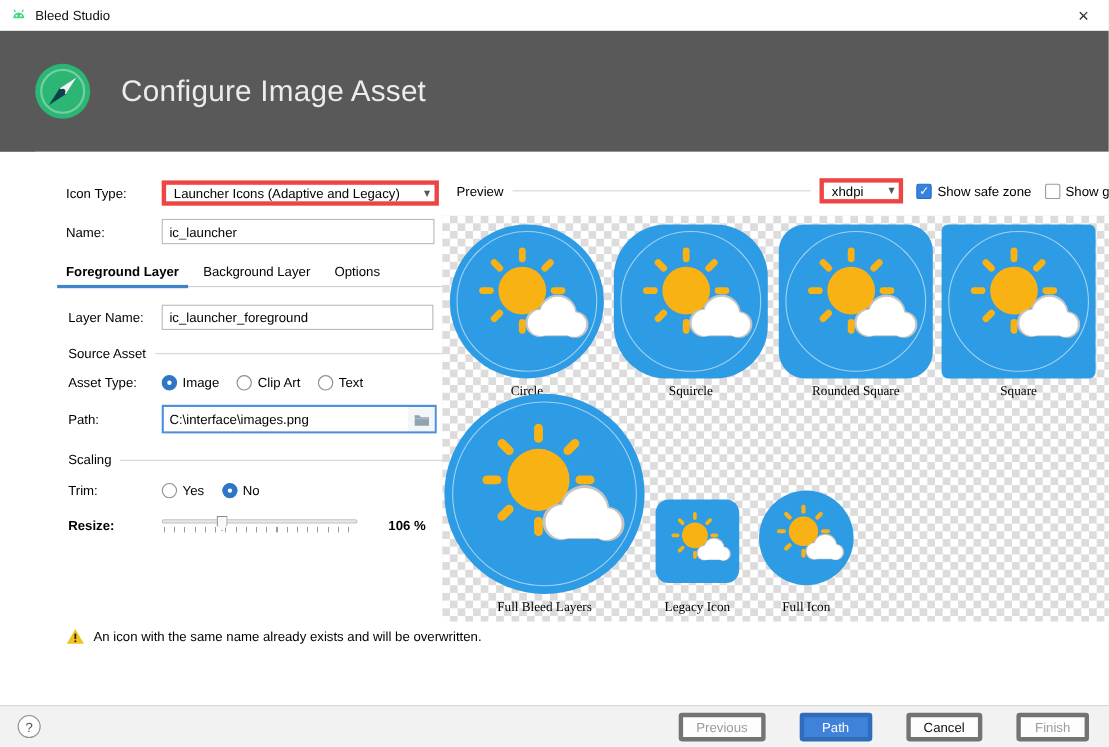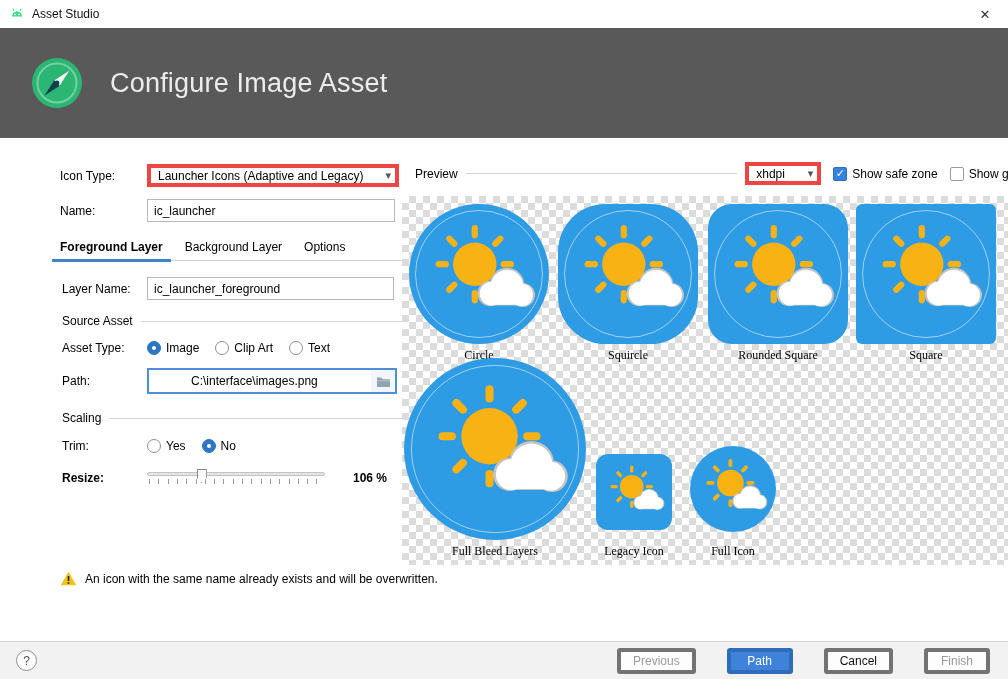--- a/index.html
+++ b/index.html
@@ -51,21 +51,21 @@
   
   .radio-item{ display:flex; align-items:center; margin-right:16px; cursor:default; }
   .radio{ width:14px; height:14px; border-radius:50%; border:1px solid #8f8f8f;
     background:#fff; margin-right:5px; position:relative; }
   .radio.sel{ border-color:#2e75c6; background:#2e75c6; }
   .radio.sel::after{ content:""; position:absolute; left:4px; top:4px; width:4px; height:4px;
     border-radius:50%; background:#fff; }
 
   
   .pathfield{ width:250px; height:26px; border:2px solid #4e8fdc; background:#fff;
-    display:flex; align-items:stretch;padding-left:37px; }
+    display:flex; align-items:stretch; }
   .pathfield input{ flex:1; border:none; outline:none; font-family:"Liberation Sans",sans-serif;
     font-size:12px; padding:0 5px; }
   .folder-btn{ width:24px; display:flex; align-items:center; justify-content:center;
     background:#f3f6f9; cursor:default; }
 
   
   .slider{ width:178px; position:relative; height:22px; }
   .slider .track{ position:absolute; left:0; right:0; top:5px; height:4px;
     background:#e6e6e6; border:1px solid #c2c2c2; border-radius:2px; }
   .slider .ticks{ position:absolute; left:2px; right:0; top:12px; height:5px;
@@ -149,21 +149,21 @@
 </svg>
 
 <div class="titlebar">
   <svg width="16" height="16" viewBox="0 0 16 16">
     <path d="M3 10.5 a5 5.2 0 0 1 10 0 z" fill="#3ddc84"></path>
     <line x1="5" y1="5" x2="3.8" y2="2.8" stroke="#3ddc84" stroke-width="1.1"></line>
     <line x1="11" y1="5" x2="12.2" y2="2.8" stroke="#3ddc84" stroke-width="1.1"></line>
     <circle cx="6" cy="8.4" r="0.9" fill="#fff"></circle>
     <circle cx="10" cy="8.4" r="0.9" fill="#fff"></circle>
   </svg>
-  <span class="ttl">Asset Studio</span>
+  <span class="ttl">Bleed Studio</span>
   <div class="close-btn">✕</div>
 </div>
 
 <div class="header">
   <svg width="54" height="54" viewBox="0 0 54 54">
     <circle cx="27" cy="27" r="25" fill="#2bb673"></circle>
     <circle cx="27" cy="27" r="19.5" fill="none" stroke="rgba(255,255,255,.35)" stroke-width="2"></circle>
     <g transform="rotate(45 27 27)">
       <path d="M27 9 L30.8 27 L27 45 L23.2 27 Z" fill="#123f4e"></path>
       <path d="M27 9 L30.8 27 L27 27 L23.2 27 Z" fill="#e9f7ef"></path>

